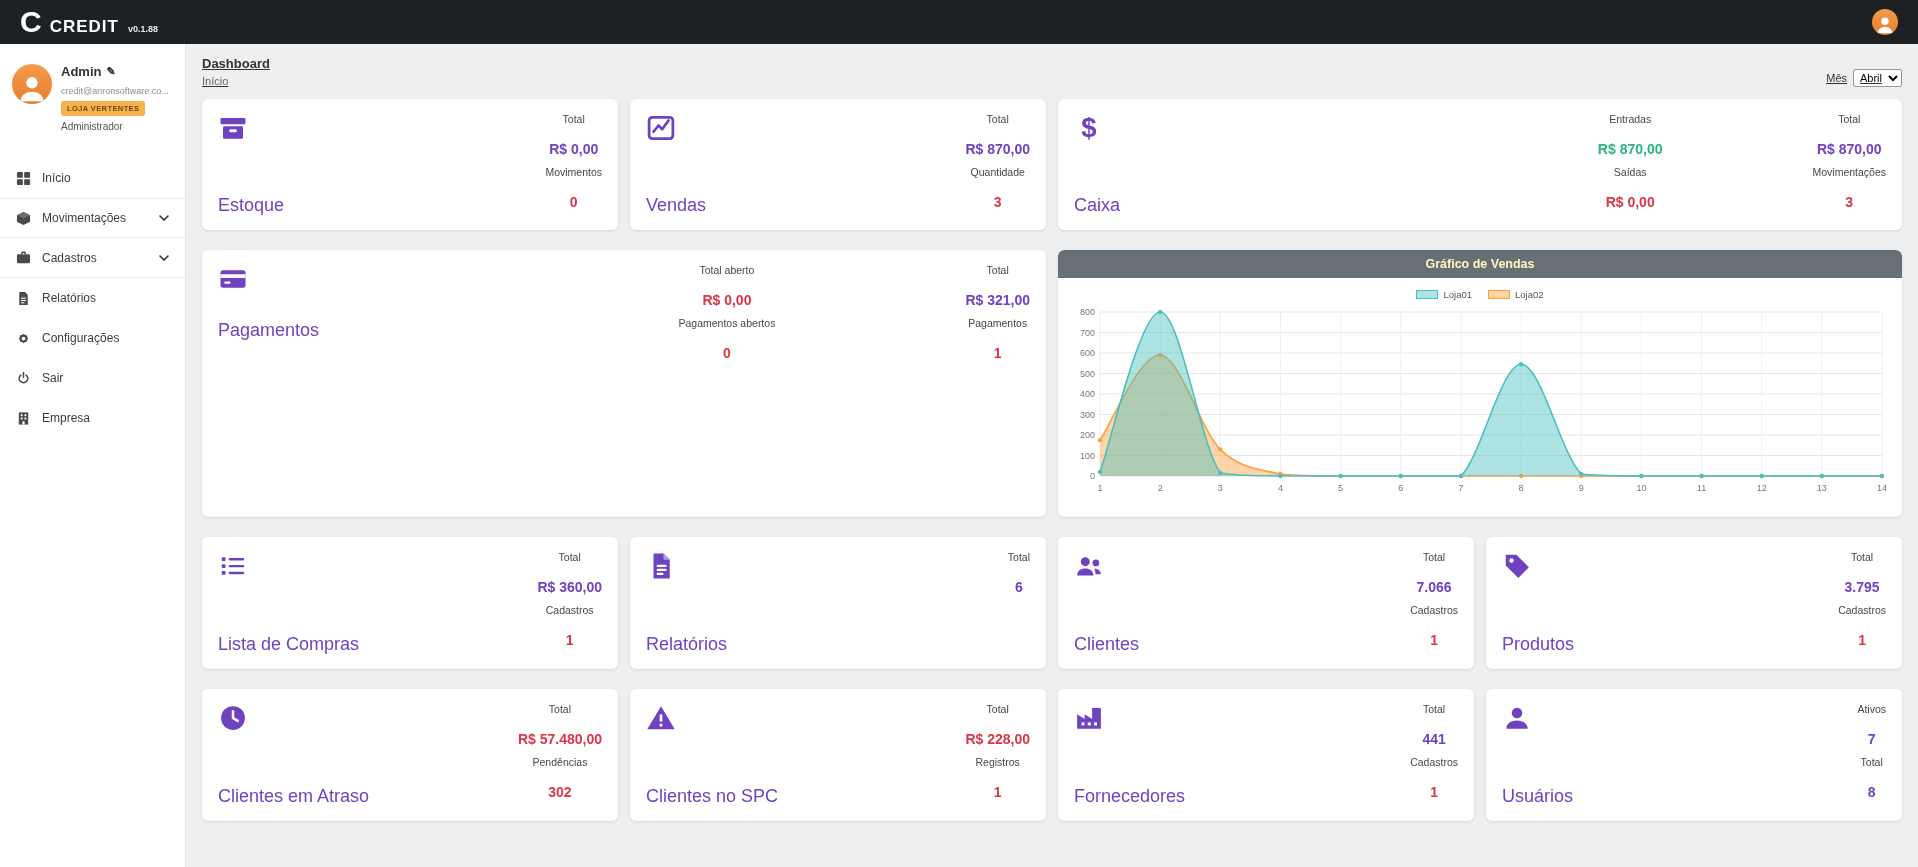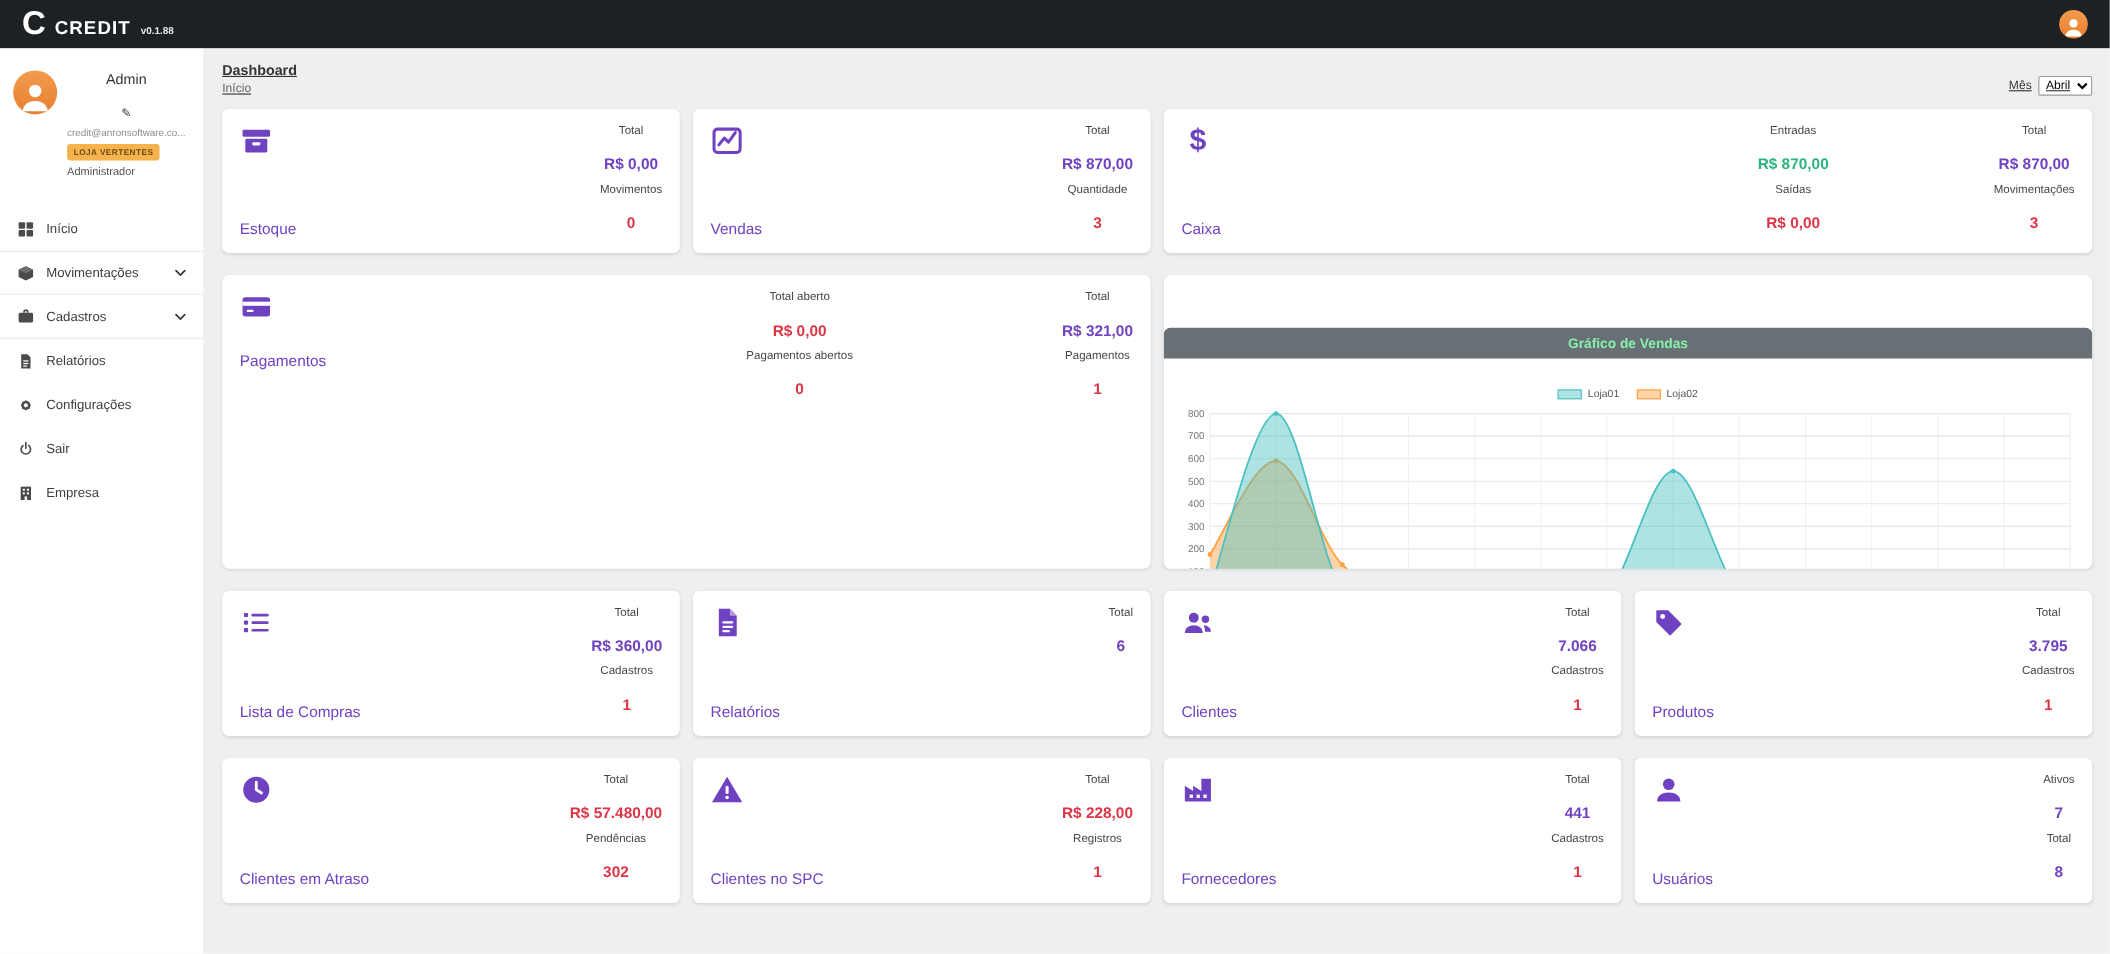--- a/index.html
+++ b/index.html
@@ -31,21 +31,21 @@
     width: 186px; flex: none; background: #fff;
     border-right: 1px solid #e4e4e4; padding-top: 16px;
   }
   .user-card { display: flex; gap: 9px; padding: 4px 12px 10px; }
   .avatar {
     width: 40px; height: 40px; border-radius: 50%; flex: none;
     background: linear-gradient(#f29b4e,#e87f2e);
     overflow: hidden; display:flex; align-items:flex-end; justify-content:center;
   }
   .user-info { min-width: 0; }
-  .user-name-row { font-size: 13px; font-weight: normal; color: #333; display: flex; align-items: center; gap: 17px; flex-direction: column; }
+  .user-name-row { font-size: 13px; font-weight: bold; color: #333; display: flex; align-items: center; gap: 5px; }
   .edit-icon { font-size: 11px; cursor: pointer; color: #333; }
   .user-email { font-size: 9px; color: #8d8d8d; white-space: nowrap; overflow: hidden; text-overflow: ellipsis; max-width: 118px; margin-top: 7px; }
   .user-badge { display: inline-block; background: #f6b24d; color: #6b4a12; font-size: 7.5px; font-weight: bold; letter-spacing: .4px; padding: 3px 6px; border-radius: 3px; margin-top: 5px; }
   .user-role { font-size: 10px; color: #555; margin-top: 5px; }
   nav { margin-top: 16px; }
   .menu-item {
     display: flex; align-items: center; gap: 11px;
     height: 40px; padding: 0 16px; font-size: 12px; color: #3d3d3d; cursor: pointer;
   }
   .menu-item .chev { margin-left: auto; }
@@ -67,40 +67,39 @@
   }
   .card {
     background: #fff; border-radius: 6px;
     box-shadow: 0 1px 3px rgba(0,0,0,.10);
     padding: 14px 16px;
     display: flex; justify-content: space-between;
   }
   .span2 { grid-column: span 2; }
   .card-left { display: flex; flex-direction: column; justify-content: space-between; }
   .card.tall .card-left { justify-content: flex-start; gap: 26px; }
-  .card-title { font-size: 14px; color: #6f42c1; }
+  .card-title { font-size: 18px; color: #6f42c1; }
   .card-stats { display: flex; text-align: right; gap: 40px; }
   .card-stats.gap-lg { gap: 150px; }
   .card-stats.gap-xl { gap: 190px; }
   .stat { margin-bottom: 9px; text-align: center; }
   .stat-label { font-size: 10.5px; color: #474747; }
   .stat-value { font-size: 14px; font-weight: bold; margin-top: 16px; }
   .purple { color: #6f42c1; }
   .red    { color: #dc3545; }
   .green  { color: #2ab57d; }
   
   .chart-card { padding: 0; display: block; overflow: hidden; }
   .chart-header {
-    height: 28px; background: #697075; color: #86efac;
+    height: 28px; background: #697075; color: #fef9c3;
     font-size: 12.5px; font-weight: bold;
     display: flex; align-items: center; justify-content: center;
     border-radius: 6px 6px 0 0;
-    margin-top: 48px;
-  }
-  .chart-body { padding: 24px 12px 2px; }
+  }
+  .chart-body { padding: 8px 12px 2px; }
   .legend { display: flex; justify-content: center; align-items: center; gap: 16px; font-size: 9.5px; color: #555; height: 16px; }
   .legend-item { display: flex; align-items: center; cursor: pointer; }
   .legend-swatch { display: inline-block; width: 22px; height: 9px; border: 1px solid #999; margin-right: 5px; }
   svg.chart text { font-family: "Liberation Sans", sans-serif; }
 </style>
 </head>
 <body>
 
 <header class="topbar">
   <div class="brand">

